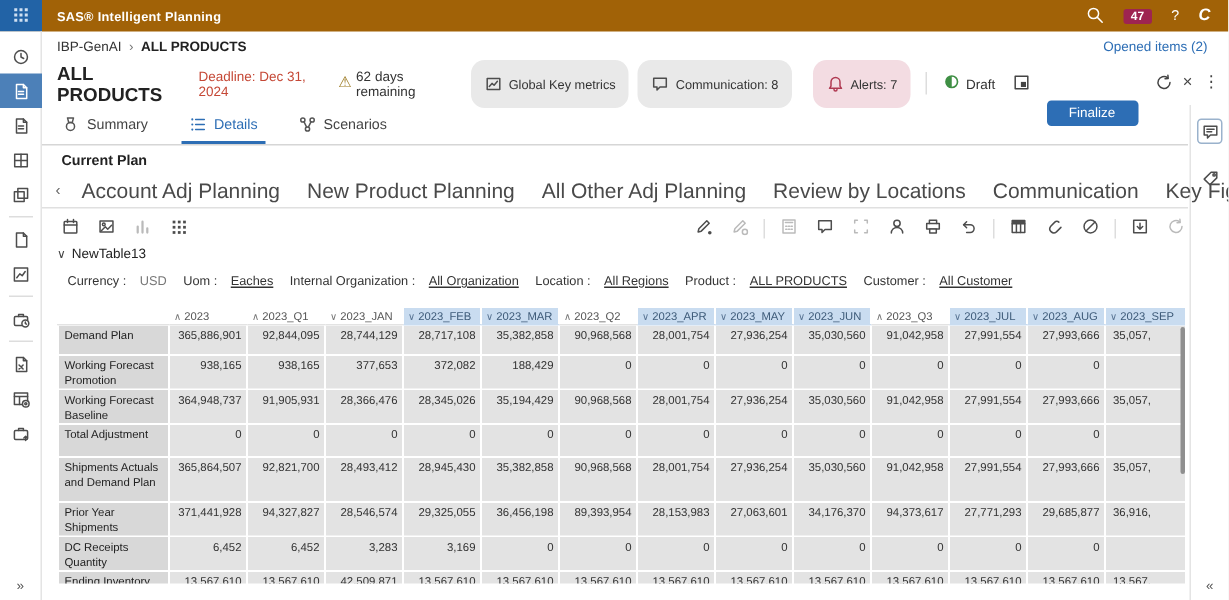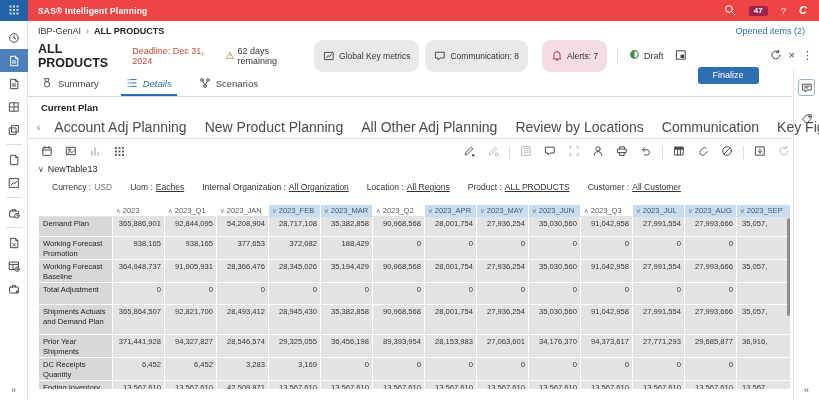--- a/index.html
+++ b/index.html
@@ -4,21 +4,21 @@
 <style>
   html,body{margin:0;padding:0;background:#f2f2f2;}
   *{box-sizing:border-box;}
   .screen{position:relative;width:819px;height:400px;background:#fff;overflow:hidden;
     font-family:"Liberation Sans","DejaVu Sans",sans-serif;font-size:9px;color:#333;}
   .ic{display:inline-flex;align-items:center;justify-content:center;width:12px;height:12px;color:#4d4d4d;flex:none;}
   .ic svg{display:block;}
   .dis{opacity:.38;}
 
   
-  .topbar{position:absolute;top:0;left:0;right:0;height:21px;background:#ef4444;display:flex;align-items:center;}
+  .topbar{position:absolute;top:0;left:0;right:0;height:21px;background:#a16207;display:flex;align-items:center;}
   .waffle-btn{width:28px;height:21px;background:#2263a6;display:flex;align-items:center;justify-content:center;}
   .app-title{color:#fff;font-weight:bold;font-size:8.5px;margin-left:10px;letter-spacing:.2px;}
   .topbar-right{margin-left:auto;display:flex;align-items:center;gap:13px;padding-right:12px;}
   .topbar-right .ic{color:#fff;}
   .noti-badge{background:#9e2450;color:#fff;font-size:8px;font-weight:bold;padding:1px 5px;border-radius:2px;line-height:1;}
   .help-glyph{color:#fff;font-size:9.5px;}
   .avatar{color:#fff;font-style:italic;font-weight:bold;font-size:11px;line-height:1;}
 
   
   .left-rail{position:absolute;top:21px;left:0;width:28px;bottom:0;background:#fff;border-right:1px solid #e4e4e4;
@@ -54,41 +54,41 @@
   .draft{display:flex;gap:4px;align-items:center;white-space:nowrap;}
   .btn-finalize{background:#2d6eb5;color:#fff;border-radius:3px;padding:4px 15px;font-size:9px;line-height:1;}
   .tico{color:#444;}
   .gl-x{font-size:11px;color:#444;line-height:1;}
   .gl-kebab{font-size:11px;color:#444;line-height:1;letter-spacing:0;}
 
   .tabs-row{position:absolute;top:49px;left:0;width:764px;height:27px;border-bottom:1px solid #d6d6d6;
     display:flex;align-items:flex-end;padding-left:13px;gap:27px;}
   .tab{display:flex;align-items:center;gap:5px;padding-bottom:7px;color:#444;position:relative;font-size:9.5px;white-space:nowrap;}
   .tab .ic{color:#555;}
-  .tab.active{color:#2d6eb5;font-style:italic;}
+  .tab.active{color:#2d6eb5;}
   .tab.active .ic{color:#2d6eb5;}
   .tab.active::after{content:"";position:absolute;left:-5px;right:-5px;bottom:0;height:2.5px;background:#2d6eb5;}
 
   .current-plan{position:absolute;top:81px;left:13px;font-weight:bold;font-size:9.5px;color:#222;}
   .subtabs-row{position:absolute;top:95px;left:0;width:764px;height:23px;border-bottom:1px solid #e0e0e0;
     display:flex;align-items:center;padding:0 4px;}
   .subnav-arrow{color:#666;padding:0 5px;font-size:10px;}
   .subtab{padding:0 9px;color:#4a4a4a;font-size:14px;position:relative;height:100%;display:flex;align-items:center;white-space:nowrap;}
   .subtab.active{color:#2d6eb5;}
   .subtab.active::after{content:"";position:absolute;left:2px;right:2px;bottom:-1px;height:2px;background:#2d6eb5;}
 
   .toolbar-row{position:absolute;top:122px;left:13px;width:749px;height:18px;display:flex;align-items:center;gap:12px;}
   .tb-right{margin-left:auto;display:flex;align-items:center;gap:12px;}
   .vsep2{width:1px;height:13px;background:#ddd;margin:0 -2px;}
 
   .table-title{position:absolute;top:143px;left:10px;display:flex;gap:4px;align-items:center;color:#222;}
   .tt-chev{font-size:8px;color:#444;}
 
   .filters-row{position:absolute;top:161px;left:17px;width:745px;display:flex;gap:11px;font-size:8.5px;color:#333;white-space:nowrap;}
-  .filter{display:flex;gap:3px;margin-left:7px;}
+  .filter{display:flex;gap:9px;}
   .filter .val{text-decoration:underline;color:#333;}
   .filter .val.plain{text-decoration:none;color:#777;}
 
   .grid-wrap{position:absolute;top:183px;left:10px;width:752px;height:185px;overflow:hidden;}
   table.grid{border-collapse:collapse;table-layout:fixed;width:778px;}
   .grid th,.grid td{border:1px solid #fff;overflow:hidden;}
   .grid thead th{background:#fff;font-size:7.5px;font-weight:normal;color:#555;text-align:left;
     padding:1px 3px;height:12px;white-space:nowrap;border-bottom:1px solid #e3e3e3;}
   .grid thead th.hl{background:#c9dcf0;color:#3d5a78;border-bottom:1px solid #c9dcf0;}
   .grid thead th .dirch{font-size:6.5px;margin-right:2px;color:#777;}
@@ -561,21 +561,21 @@
               <th class="hl"><span class="dirch">∨</span>2023_JUL</th>
               <th class="hl"><span class="dirch">∨</span>2023_AUG</th>
               <th class="hl"><span class="dirch">∨</span>2023_SEP</th>
             </tr>
           </thead>
           <tbody>
             <tr style="height: 20px; margin-top: 45px;">
               <td class="rowlab">Demand Plan</td>
               <td>365,886,901</td>
               <td>92,844,095</td>
-              <td>54,208,904</td>
+              <td>28,744,129</td>
               <td>28,717,108</td>
               <td>35,382,858</td>
               <td>90,968,568</td>
               <td>28,001,754</td>
               <td>27,936,254</td>
               <td>35,030,560</td>
               <td>91,042,958</td>
               <td>27,991,554</td>
               <td>27,993,666</td>
               <td class="cut">35,057,</td>

